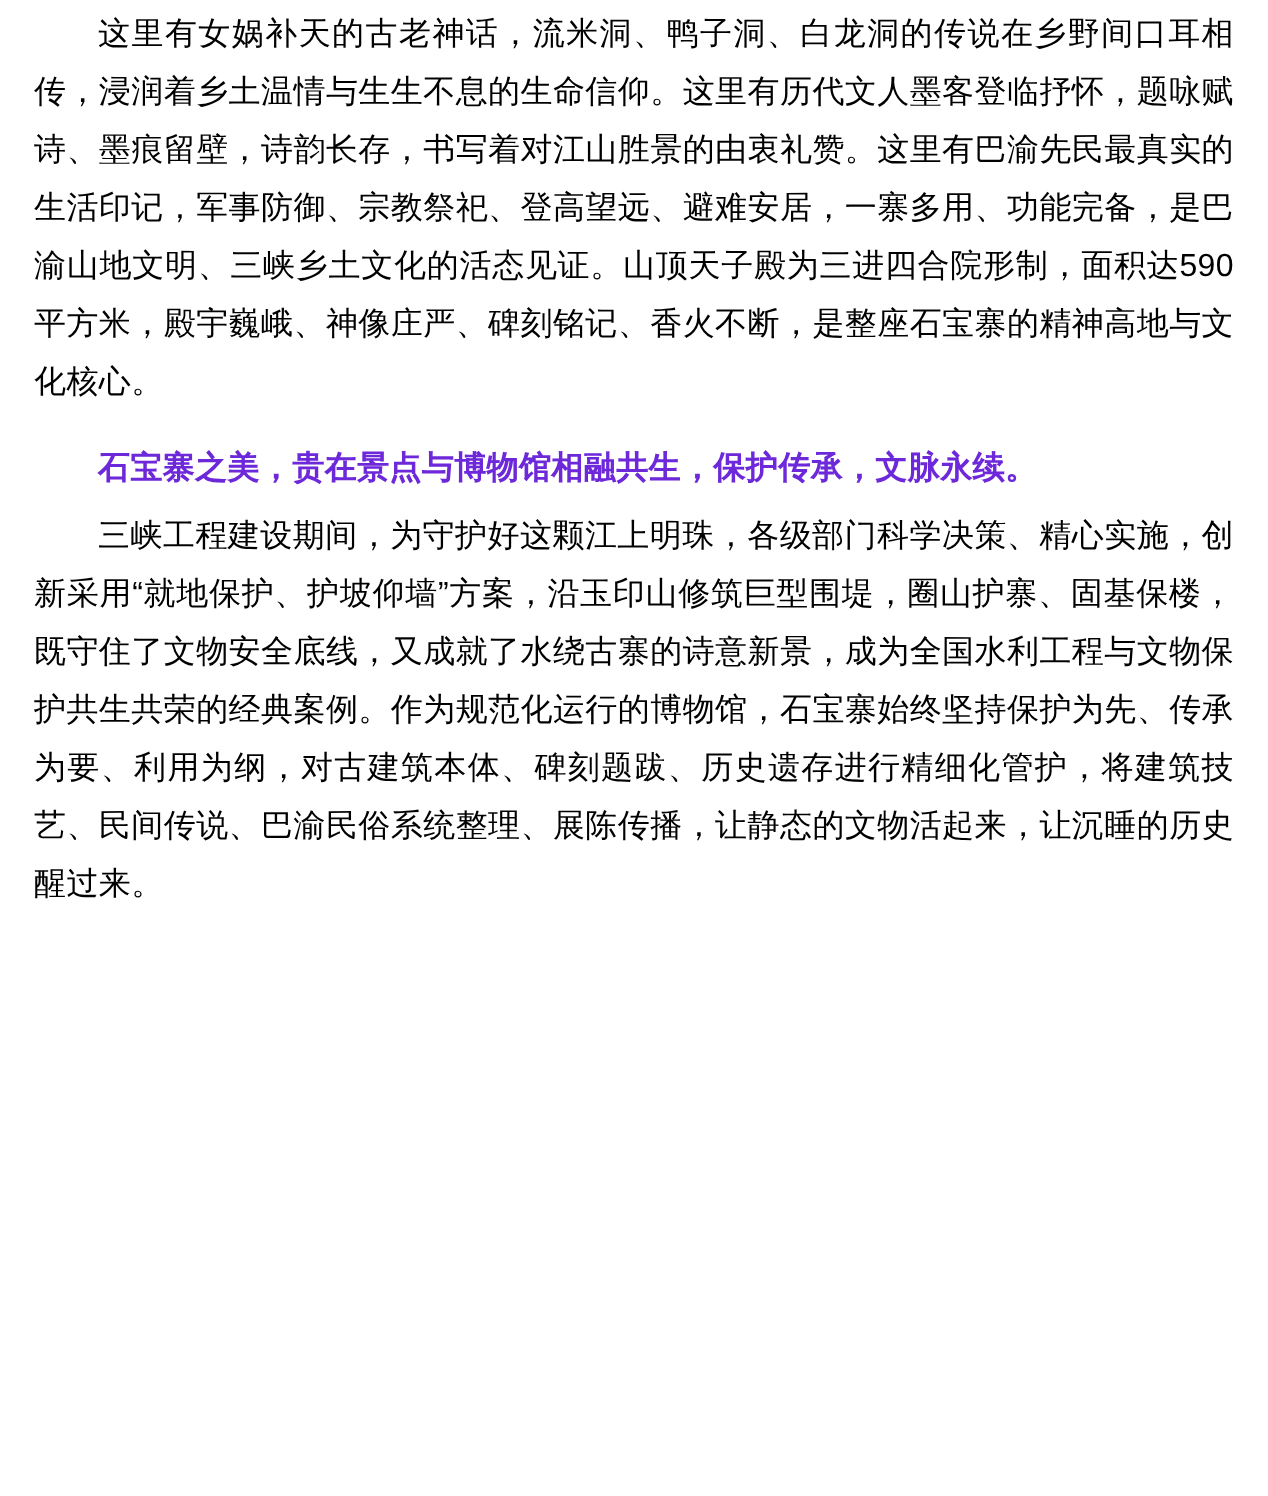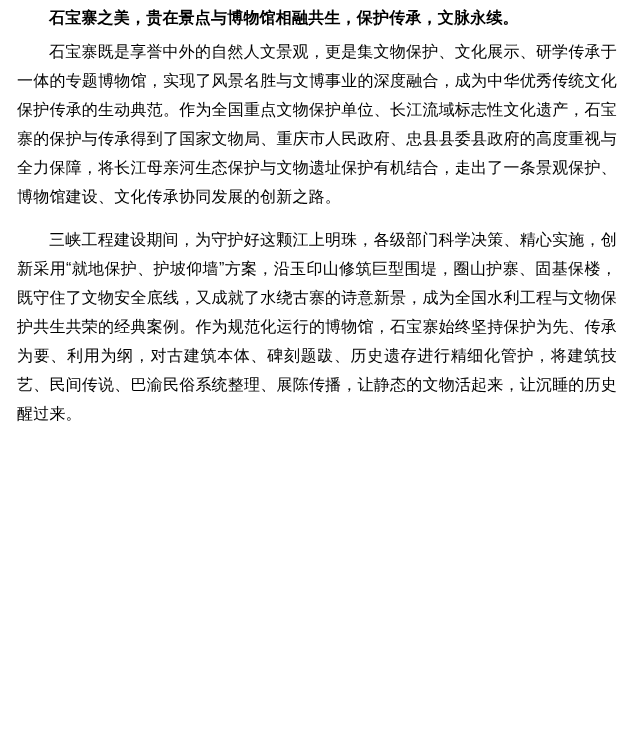--- a/index.html
+++ b/index.html
@@ -21,25 +21,25 @@
     color: #000000;
     text-align: justify;
     letter-spacing: 0.2px;
     word-break: break-all;
   }
   .doc p {
     margin: 0 0 14px 0;
     text-indent: 2em;
   }
   .doc p.highlight {
-    color: #000000;
+    color: #6d28d9;
     font-weight: bold;
     margin-bottom: 5px;
   }
 </style>
 </head>
 <body>
 
 <div class="doc">
+  <p>这里有女娲补天的古老神话，流米洞、鸭子洞、白龙洞的传说在乡野间口耳相传，浸润着乡土温情与生生不息的生命信仰。这里有历代文人墨客登临抒怀，题咏赋诗、墨痕留壁，诗韵长存，书写着对江山胜景的由衷礼赞。这里有巴渝先民最真实的生活印记，军事防御、宗教祭祀、登高望远、避难安居，一寨多用、功能完备，是巴渝山地文明、三峡乡土文化的活态见证。山顶天子殿为三进四合院形制，面积达590平方米，殿宇巍峨、神像庄严、碑刻铭记、香火不断，是整座石宝寨的精神高地与文化核心。</p>
   <p class="highlight">石宝寨之美，贵在景点与博物馆相融共生，保护传承，文脉永续。</p>
-  <p>石宝寨既是享誉中外的自然人文景观，更是集文物保护、文化展示、研学传承于一体的专题博物馆，实现了风景名胜与文博事业的深度融合，成为中华优秀传统文化保护传承的生动典范。作为全国重点文物保护单位、长江流域标志性文化遗产，石宝寨的保护与传承得到了国家文物局、重庆市人民政府、忠县县委县政府的高度重视与全力保障，将长江母亲河生态保护与文物遗址保护有机结合，走出了一条景观保护、博物馆建设、文化传承协同发展的创新之路。</p>
   <p>三峡工程建设期间，为守护好这颗江上明珠，各级部门科学决策、精心实施，创新采用“就地保护、护坡仰墙”方案，沿玉印山修筑巨型围堤，圈山护寨、固基保楼，既守住了文物安全底线，又成就了水绕古寨的诗意新景，成为全国水利工程与文物保护共生共荣的经典案例。作为规范化运行的博物馆，石宝寨始终坚持保护为先、传承为要、利用为纲，对古建筑本体、碑刻题跋、历史遗存进行精细化管护，将建筑技艺、民间传说、巴渝民俗系统整理、展陈传播，让静态的文物活起来，让沉睡的历史醒过来。</p>
 </div>
 
 </body></html>

